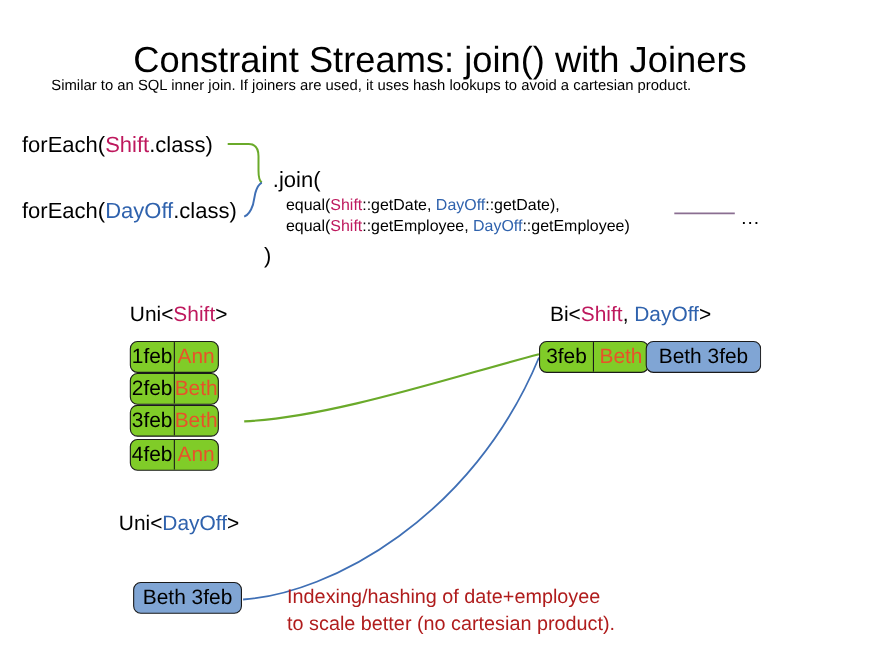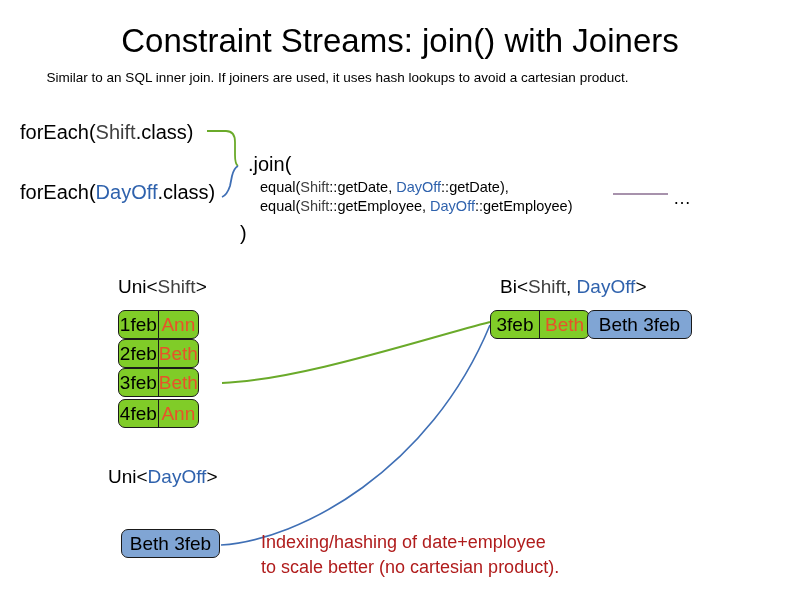--- a/index.html
+++ b/index.html
@@ -19,21 +19,21 @@
     position: absolute;
     inset: 0;
     width: 800px;
     height: 600px;
   }
 
   
   .title {
     position: absolute;
     left: 0;
-    top: 21px;
+    top: 34px;
     width: 800px;
     text-align: center;
     font-size: 33px;
     line-height: 40px;
     font-weight: 400;
     color: #000;
     white-space: nowrap;
   }
   .subtitle {
     position: absolute;
@@ -65,21 +65,21 @@
     position: absolute;
     left: 260px;
     font-size: 14.5px;
     line-height: 18px;
     white-space: nowrap;
     color: #000;
   }
   .equal-1 { top: 178px; }
   .equal-2 { top: 197px; }
 
-  .kw-shift  { color: #404040; }
+  .kw-shift  { color: #be185d; }
   .kw-dayoff { color: #2f62ad; }
 
   .ellipsis {
     position: absolute;
     left: 673px;
     top: 188px;
     font-size: 18px;
     line-height: 20px;
     color: #000;
     letter-spacing: 1px;

